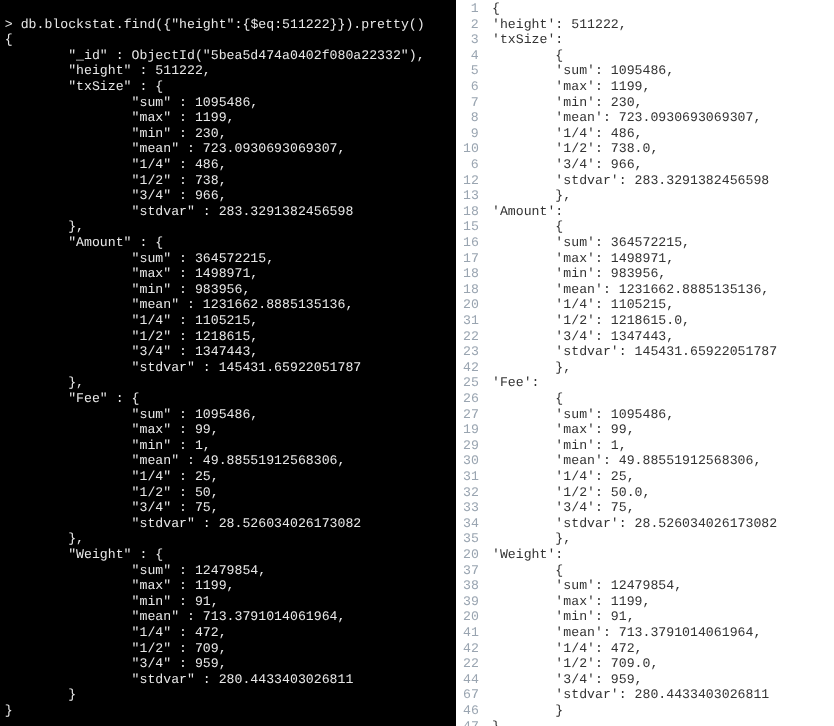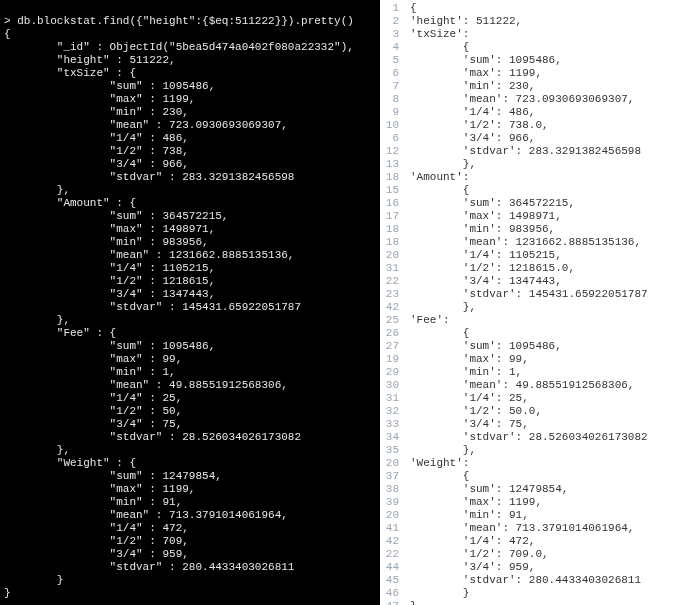--- a/index.html
+++ b/index.html
@@ -140,21 +140,21 @@
       <span>35</span>
       <span>20</span>
       <span>37</span>
       <span>38</span>
       <span>39</span>
       <span>20</span>
       <span>41</span>
       <span>42</span>
       <span>22</span>
       <span>44</span>
-      <span>45</span>
+      <span>67</span>
       <span>46</span>
       <span>47</span>
     </div>
   <div class="code" id="editor-code">{
 'height': 511222,
 'txSize':
         {
         'sum': 1095486,
         'max': 1199,
         'min': 230,

